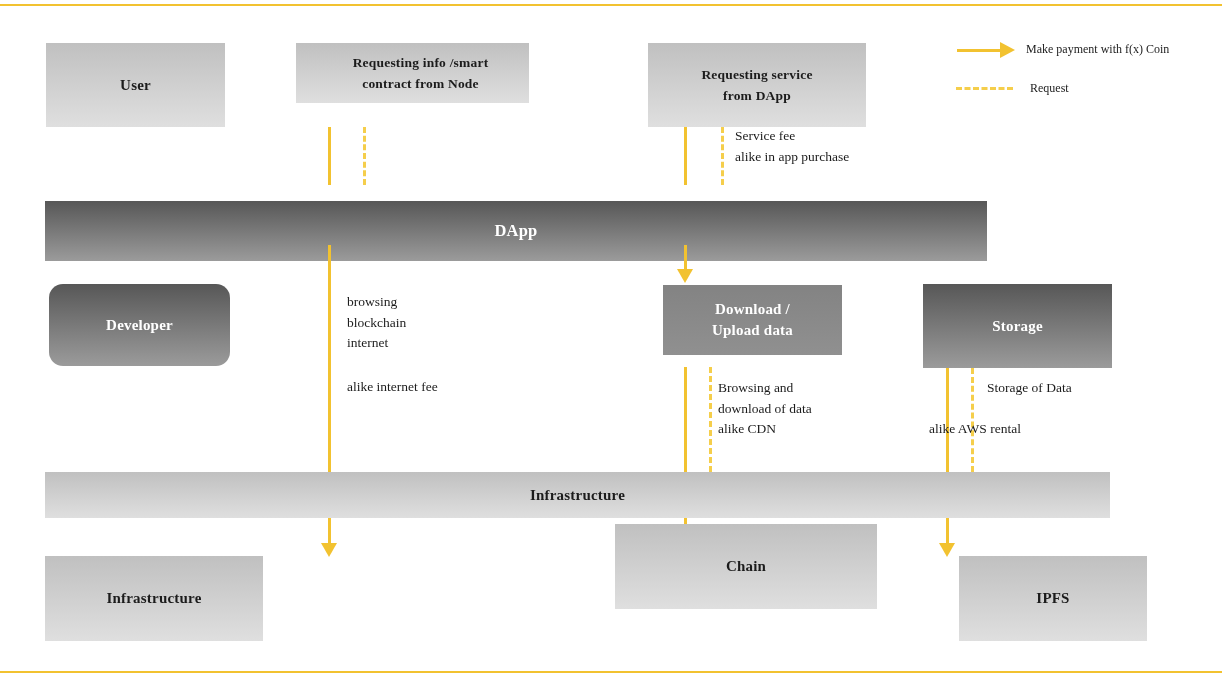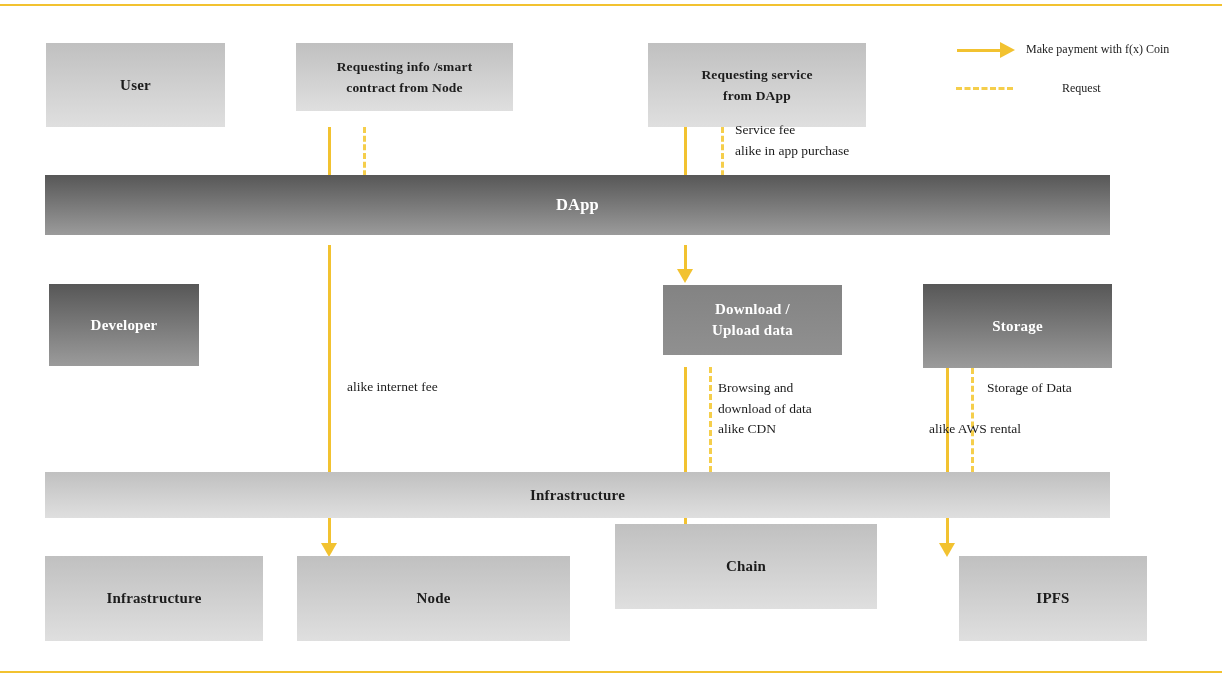--- a/index.html
+++ b/index.html
@@ -32,55 +32,60 @@
 
 <div class="stage">
 
   <div class="hborder" style="top:4px;"></div>
   <div class="hborder" style="top:671px;"></div>
 
   <div class="box light fs15" style="left:46px;top:43px;width:179px;height:84px;align-items:center;">
     <div>User</div>
   </div>
 
-  <div class="box light fs14" style="left:296px;top:43px;width:217px;height:68px;">
+  <div class="box light fs14" style="left:296px;top:43px;width:217px;height:60px;padding-left:16px;">
     <div>Requesting info /smart</div>
     <div>contract from Node</div>
   </div>
 
   <div class="box light fs14" style="left:648px;top:43px;width:218px;height:84px;">
     <div>Requesting service</div>
     <div>from DApp</div>
   </div>
 
   <div class="hline" style="left:957px;top:49px;width:44px;"></div>
   <div class="head-right" style="left:1000px;top:42px;"></div>
   <div class="legend-label" style="left:1026px;top:42px;">Make payment with f(x) Coin</div>
   <div class="hdash" style="left:956px;top:87px;width:57px;"></div>
-  <div class="legend-label" style="left:1030px;top:81px;margin-left:32px;">Request</div>
+  <div class="legend-label" style="left:1030px;top:81px;">Request</div>
 
   <div class="vline" style="left:328px;top:127px;height:58px;"></div>
   <div class="vdash" style="left:363px;top:127px;height:58px;"></div>
 
   <div class="vline" style="left:684px;top:127px;height:58px;"></div>
   <div class="vdash" style="left:721px;top:127px;height:58px;"></div>
-  <div class="note" style="left:735px;top:120px;">
+  <div class="note" style="left:735px;top:126px;">
     <div>Service fee</div>
     <div>alike in app purchase</div>
   </div>
 
-  <div class="box dark fs16" style="left:45px;top:175px;width:1065px;height:60px;">
+  <div class="box dark fs16" style="left:45px;top:201px;width:942px;height:60px;">
     <div>DApp</div>
   </div>
 
-  <div class="box dark fs15" style="left:49px;top:284px;width:150px;height:82px;">
+  <div class="box dark fs15" style="left:49px;top:284px;width:181px;height:82px;border-radius:14px;">
     <div>Developer</div>
   </div>
 
   <div class="vline" style="left:328px;top:245px;height:227px;"></div>
+  <div class="note" style="left:347px;top:292px;">
+    <div>browsing</div>
+    <div>blockchain</div>
+    <div>internet</div>
+  </div>
   <div class="note" style="left:347px;top:377px;">alike internet fee</div>
 
   <div class="vline" style="left:684px;top:245px;height:25px;"></div>
   <div class="head-down" style="left:677px;top:269px;"></div>
 
   <div class="box mid fs15" style="left:663px;top:285px;width:179px;height:70px;text-align:right;">
     <div>Download /</div>
     <div>Upload data</div>
   </div>
 
@@ -109,23 +114,20 @@
 
   <div class="vline" style="left:684px;top:518px;height:26px;"></div>
   <div class="head-down" style="left:677px;top:543px;"></div>
 
   <div class="vline" style="left:946px;top:518px;height:26px;"></div>
   <div class="head-down" style="left:939px;top:543px;"></div>
 
   <div class="box light fs15" style="left:45px;top:556px;width:218px;height:85px;">
     <div>Infrastructure</div>
   </div>
-  <div class="box light fs15" style="left:297px;top:556px;width:273px;height:85px;">
-    <div>Node</div>
-  </div>
   <div class="box light fs15" style="left:615px;top:524px;width:262px;height:85px;">
     <div>Chain</div>
   </div>
   <div class="box light fs15" style="left:915px;top:556px;width:188px;height:85px;margin-left:44px;">
     <div>IPFS</div>
   </div>
 
 </div>
 
 </body></html>

